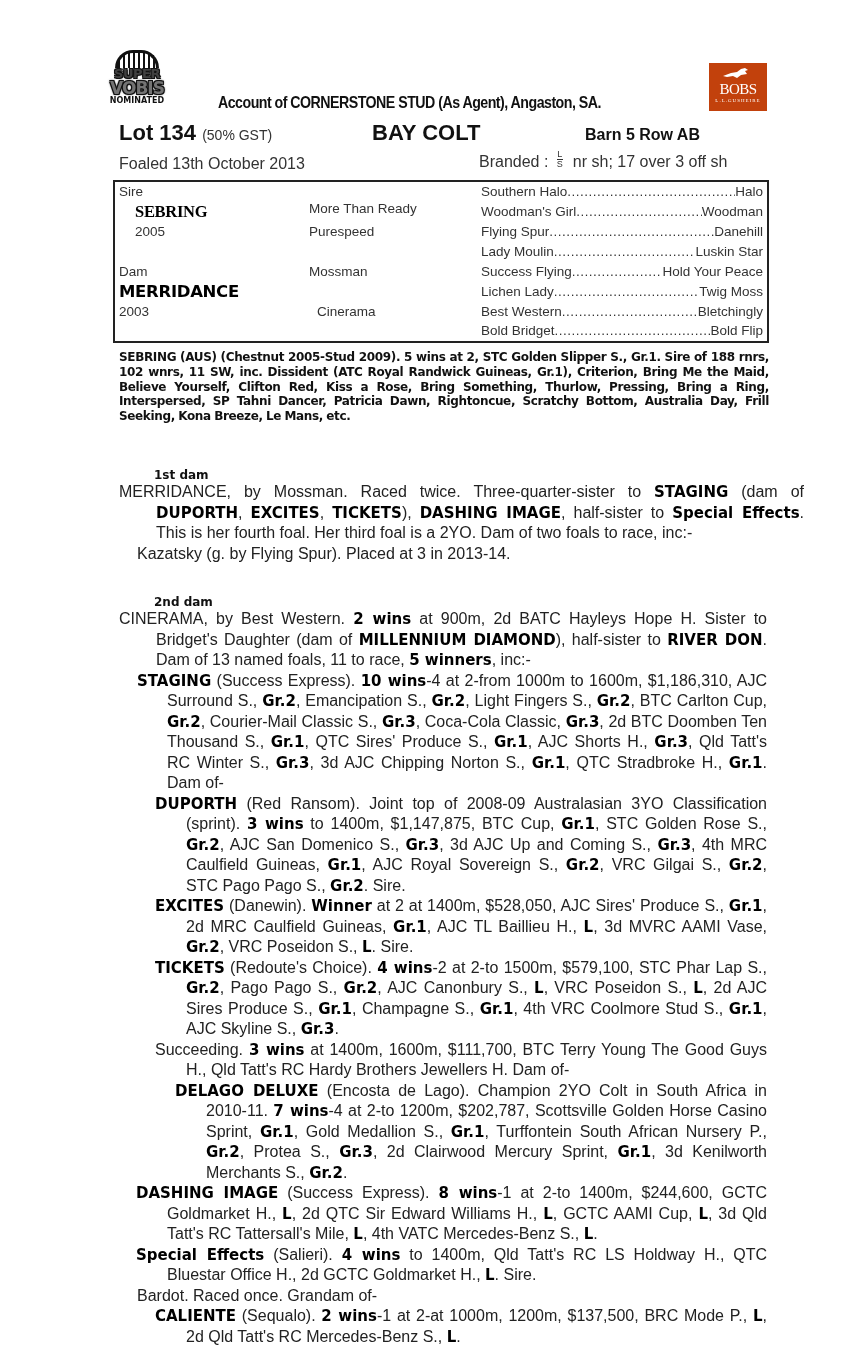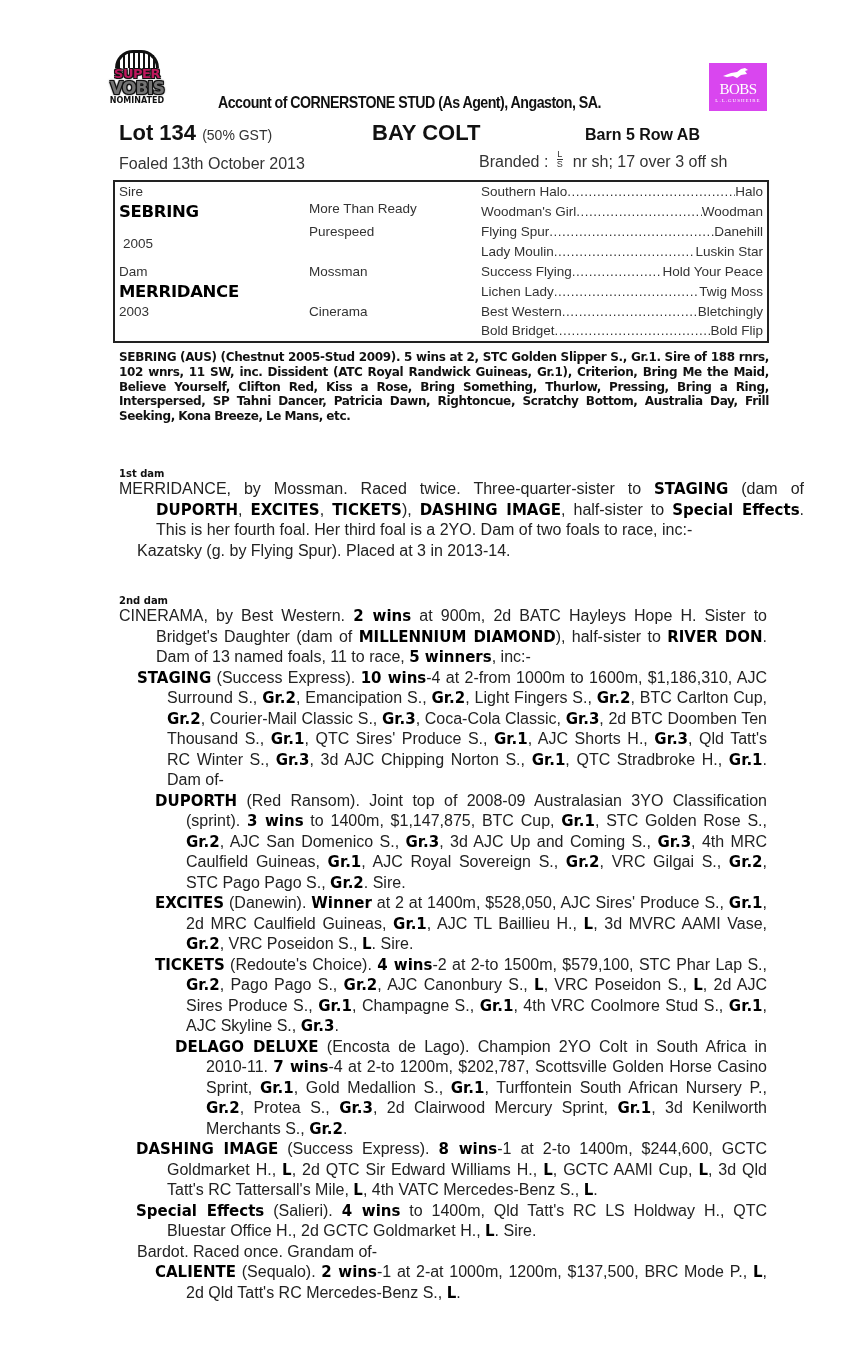--- a/index.html
+++ b/index.html
@@ -1,24 +1,24 @@
 <!DOCTYPE html>
 <html><head>
 <meta charset="utf-8">
 <style>
   html, body { margin:0; padding:0; background:#ffffff; }
   body { width:860px; height:1356px; position:relative; overflow:hidden; color:#111; font-family:"Liberation Sans", sans-serif; }
   .abs { position:absolute; }
   
   .vobis { left:93px; top:50px; width:88px; height:62px; text-align:center; }
   .vobis .sun { width:44px; height:18px; margin:0 auto; border:3px solid #111; border-bottom:none; border-radius:24px 24px 0 0; position:relative; box-sizing:border-box; background:repeating-linear-gradient(90deg,#111 0 2px,#fff 2px 5px); }
-  .vobis .super { font-family:"DejaVu Sans", sans-serif; font-weight:bold; font-size:13px; line-height:12px; letter-spacing:-0.5px; color:#be185d; -webkit-text-stroke:0; text-shadow:-1px -1px 0 #111,1px -1px 0 #111,-1px 1px 0 #111,1px 1px 0 #111,0 0 2px #111; }
+  .vobis .super { font-family:"DejaVu Sans", sans-serif; font-weight:bold; font-size:13px; line-height:12px; letter-spacing:-0.5px; color:#404040; -webkit-text-stroke:0; text-shadow:-1px -1px 0 #111,1px -1px 0 #111,-1px 1px 0 #111,1px 1px 0 #111,0 0 2px #111; }
   .vobis .vob { font-family:"DejaVu Sans", sans-serif; font-weight:bold; font-size:17px; line-height:16px; letter-spacing:-1px; color:#737373; text-shadow:-1px -1px 0 #111,1px -1px 0 #111,-1px 1px 0 #111,1px 1px 0 #111,0 0 2px #111,0 0 3px #111; }
   .vobis .nom { font-family:"DejaVu Sans", sans-serif; font-weight:bold; font-size:8px; line-height:10px; letter-spacing:0; }
-  .bobs { left:709px; top:63px; width:58px; height:48px; background:#d946ef; color:#fff; text-align:center; box-sizing:border-box; padding-top:4px; }
+  .bobs { left:709px; top:63px; width:58px; height:48px; background:#c2410c; color:#fff; text-align:center; box-sizing:border-box; padding-top:4px; }
   .bobs .horse { font-size:13px; line-height:14px; }
   .bobs .name { font-family:"Liberation Serif", serif; font-size:15px; line-height:15px; letter-spacing:-0.5px; }
   .bobs .sub { font-family:"Liberation Serif", serif; font-size:5px; line-height:7px; letter-spacing:1px; }
 
   .account { left:218px; top:93px; font-family:"Liberation Sans", sans-serif; font-weight:bold; font-size:16.5px; letter-spacing:-0.6px; transform:scaleX(0.86); transform-origin:left top; white-space:nowrap; }
   .lot { left:119px; top:120px; font-weight:bold; font-size:22px; white-space:nowrap; }
   .lot .gst { font-weight:normal; font-size:14px; color:#333; }
   .colt { left:372px; top:120px; font-weight:bold; font-size:22px; }
   .barn { left:585px; top:126px; font-weight:bold; font-size:16px; white-space:nowrap; }
   .foaled { left:119px; top:155px; font-size:16px; color:#333; }
@@ -32,21 +32,21 @@
   .ped .big { font-weight:bold; font-size:16.5px; color:#000; font-family:"DejaVu Sans", sans-serif; letter-spacing:-0.3px; }
   .gg { position:absolute; left:366px; width:282px; font-size:13.5px; color:#333; display:flex; white-space:nowrap; }
   .gg .n { flex:none; }
   .gg .dots { flex:1; overflow:hidden; }
   .gg .dots::after { content:"......................................................................................................................"; letter-spacing:0.5px; }
   .gg .s { flex:none; }
 
   
   .sirepara { left:119px; top:350px; width:650px; font-family:"DejaVu Sans", sans-serif; font-weight:bold; font-size:12px; line-height:14.8px; letter-spacing:-0.35px; text-align:justify; word-spacing:-0.5px; }
 
-  .heading { font-family:"DejaVu Sans", sans-serif; font-weight:bold; font-size:10px; }
+  .heading { font-family:"DejaVu Sans", sans-serif; font-weight:bold; font-size:12px;margin-left:35px; }
   .body { font-size:16px; line-height:20.5px; color:#222; text-align:justify; width:648px; }
   .body b, .b { font-family:"DejaVu Sans", sans-serif; font-weight:bold; color:#000; font-size:15px; }
   .para { position:relative; }
   .hang { text-indent:-37px; }
 </style>
 </head>
 <body>
 
 <div class="abs vobis">
   <div class="sun"></div>
@@ -75,30 +75,30 @@
 <div class="abs branded">
   <span>Branded :</span>
   <span class="brand-mark">
     <span>L</span>
     <span style="border-top:1px solid #333;">S</span>
   </span><span>nr sh; 17 over 3 off sh</span>
 </div>
 
 <div class="abs ped">
   <div class="cell" style="left:4px;top:2px;">Sire</div>
-  <div class="cell big" style="left:4px;top:20px;">SEBRING</div>
-  <div class="cell" style="left:8px;top:42px;margin-top:12px;">2005</div>
+  <div class="cell big" style="left:20px;top:20px;font-family:Liberation Serif, serif;">SEBRING</div>
+  <div class="cell" style="left:20px;top:42px;">2005</div>
   <div class="cell" style="left:4px;top:82px;">Dam</div>
   <div class="cell big" style="left:4px;top:100px;">MERRIDANCE</div>
   <div class="cell" style="left:4px;top:122px;">2003</div>
 
   <div class="cell" style="left:194px;top:2px;margin-top:17px;">More Than Ready</div>
   <div class="cell" style="left:194px;top:42px;">Purespeed</div>
   <div class="cell" style="left:194px;top:82px;">Mossman</div>
-  <div class="cell" style="left:194px;top:122px;">Cinerama</div>
+  <div class="cell" style="left:202px;top:122px;">Cinerama</div>
 
   <div class="gg" style="top:2px;">
       <span class="n">Southern Halo</span>
       <span class="dots"></span>
       <span class="s">Halo</span>
     </div>
   <div class="gg" style="top:22px;">
       <span class="n">Woodman's Girl</span>
       <span class="dots"></span>
       <span class="s">Woodman</span>
@@ -160,20 +160,23 @@
   </div>
 
   <div class="body para" style="padding-left:67px;width:581px;">
     <div class="hang" style="text-indent:-31px;"><b>EXCITES</b><span> (Danewin). </span><b>Winner</b><span> at 2 at 1400m, $528,050, AJC Sires' Produce S., </span><b>Gr.1</b><span>, 2d MRC Caulfield Guineas, </span><b>Gr.1</b><span>, AJC TL Baillieu H., </span><b>L</b><span>, 3d MVRC AAMI Vase, </span><b>Gr.2</b><span>, VRC Poseidon S., </span><b>L</b><span>. Sire.</span></div>
   </div>
 
   <div class="body para" style="padding-left:67px;width:581px;">
     <div class="hang" style="text-indent:-31px;"><b>TICKETS</b><span> (Redoute's Choice). </span><b>4 wins</b><span>-2 at 2-to 1500m, $579,100, STC Phar Lap S., </span><b>Gr.2</b><span>, Pago Pago S., </span><b>Gr.2</b><span>, AJC Canonbury S., </span><b>L</b><span>, VRC Poseidon S., </span><b>L</b><span>, 2d AJC Sires Produce S., </span><b>Gr.1</b><span>, Champagne S., </span><b>Gr.1</b><span>, 4th VRC Coolmore Stud S., </span><b>Gr.1</b><span>, AJC Skyline S., </span><b>Gr.3</b><span>.</span></div>
   </div>
 
+  <div class="body para" style="padding-left:67px;width:581px;">
+    <div class="hang" style="text-indent:-31px;"><span>Succeeding. </span><b>3 wins</b><span> at 1400m, 1600m, $111,700, BTC Terry Young The Good Guys H., Qld Tatt's RC Hardy Brothers Jewellers H. Dam of-</span></div>
+  </div>
 
   <div class="body para" style="padding-left:87px;width:561px;">
     <div class="hang" style="text-indent:-31px;"><b>DELAGO DELUXE</b><span> (Encosta de Lago). Champion 2YO Colt in South Africa in 2010-11. </span><b>7 wins</b><span>-4 at 2-to 1200m, $202,787, Scottsville Golden Horse Casino Sprint, </span><b>Gr.1</b><span>, Gold Medallion S., </span><b>Gr.1</b><span>, Turffontein South African Nursery P., </span><b>Gr.2</b><span>, Protea S., </span><b>Gr.3</b><span>, 2d Clairwood Mercury Sprint, </span><b>Gr.1</b><span>, 3d Kenilworth Merchants S., </span><b>Gr.2</b><span>.</span></div>
   </div>
 
   <div class="body para" style="padding-left:48px;width:600px;">
     <div class="hang" style="text-indent:-31px;"><b>DASHING IMAGE</b><span> (Success Express). </span><b>8 wins</b><span>-1 at 2-to 1400m, $244,600, GCTC Goldmarket H., </span><b>L</b><span>, 2d QTC Sir Edward Williams H., </span><b>L</b><span>, GCTC AAMI Cup, </span><b>L</b><span>, 3d Qld Tatt's RC Tattersall's Mile, </span><b>L</b><span>, 4th VATC Mercedes-Benz S., </span><b>L</b><span>.</span></div>
   </div>
 
   <div class="body para" style="padding-left:48px;width:600px;">

